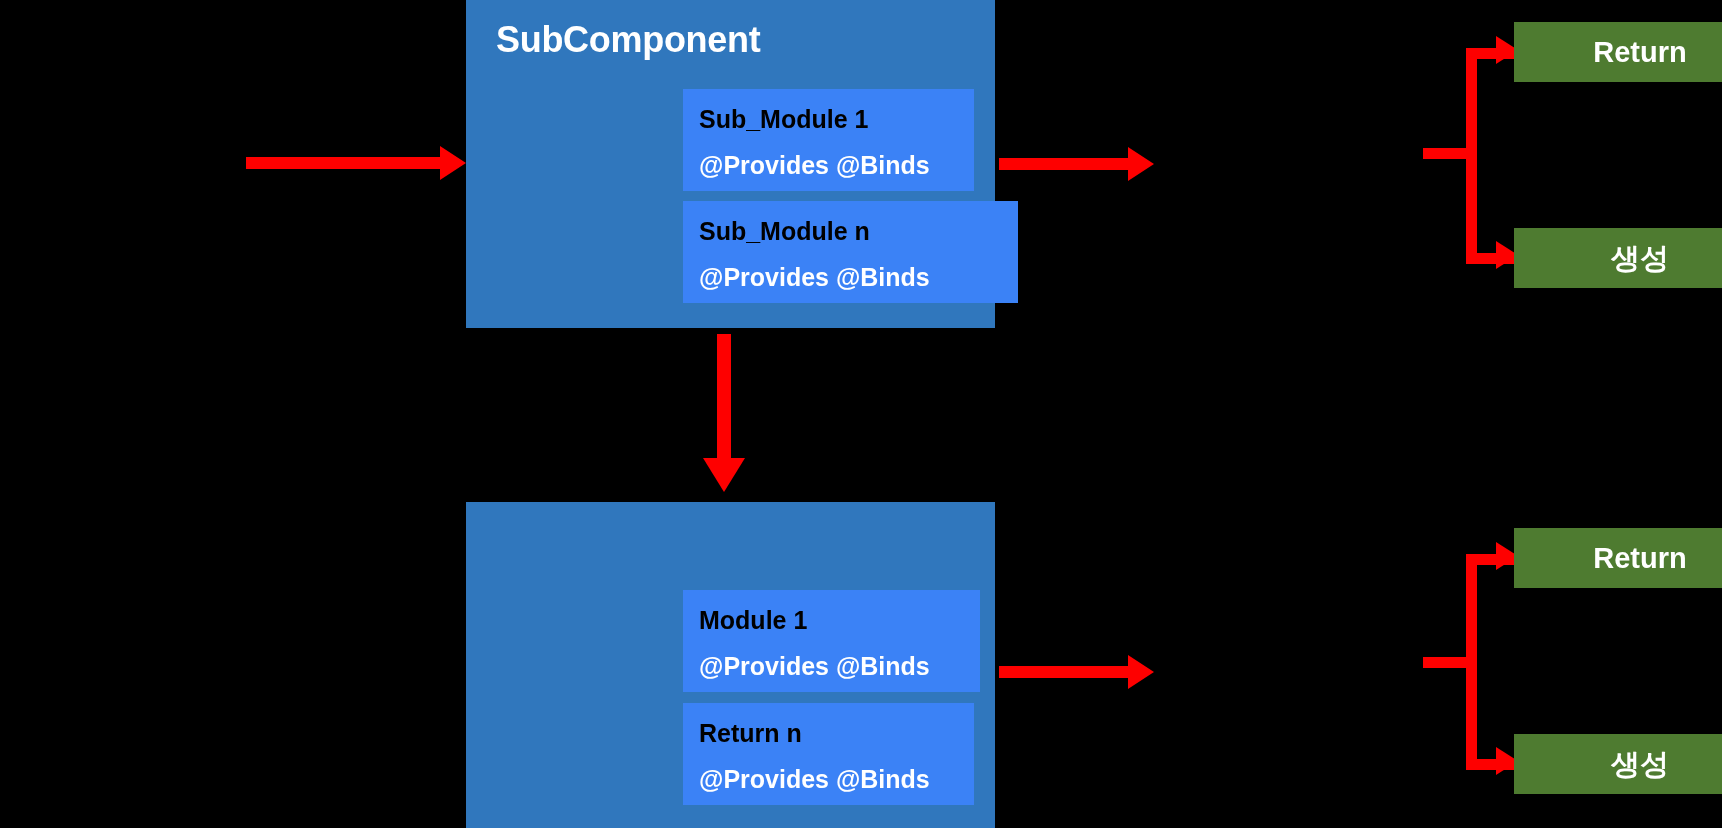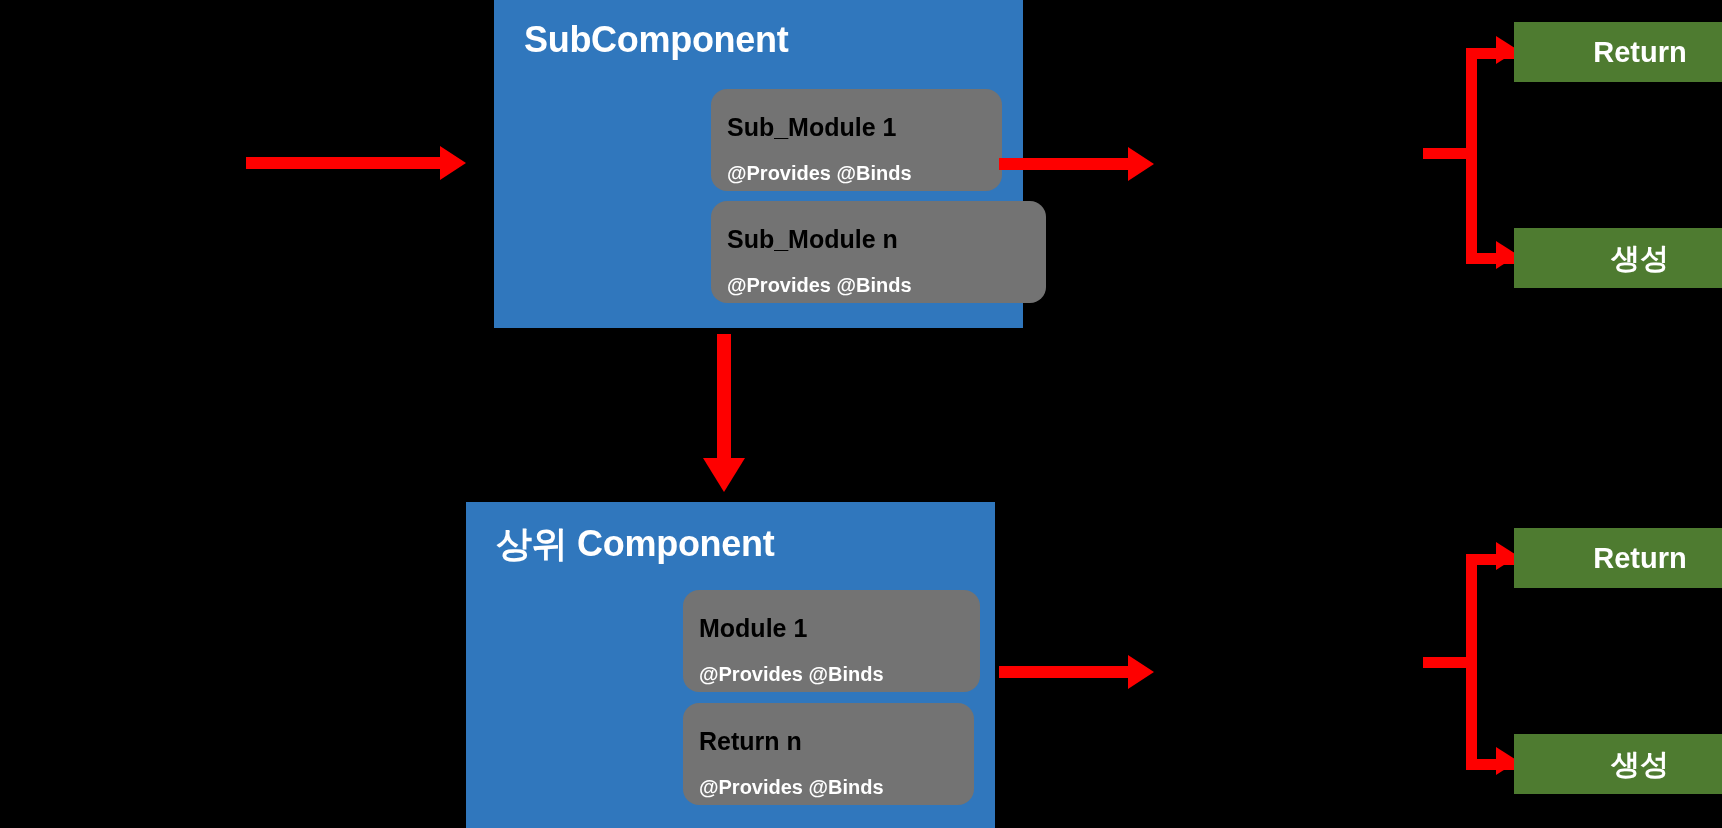--- a/index.html
+++ b/index.html
@@ -29,36 +29,35 @@
     font-weight: bold;
     font-size: 36px;
     line-height: 44px;
     white-space: nowrap;
     letter-spacing: -0.3px;
   }
 
   
   .module {
     position: absolute;
-    background: #737373;
+    background: #3b82f6;
     box-sizing: border-box;
-    padding: 21px 0 0 16px;
-    border-radius: 16px;
+    padding: 13px 0 0 16px;
   }
   .module-name {
     color: #000000;
     font-weight: bold;
     font-size: 25px;
     line-height: 34px;
     white-space: nowrap;
   }
   .module-annotations {
     color: #ffffff;
     font-weight: bold;
-    font-size: 20px;
+    font-size: 25px;
     line-height: 34px;
     white-space: nowrap;
     margin-top: 12px;
   }
 
   
   .result-box {
     position: absolute;
     background: #4e7b30;
     box-sizing: border-box;
@@ -114,21 +113,21 @@
   }
 </style>
 </head>
 <body>
 
 <div id="canvas">
 
   <div class="arrow-h" style="left:246px; top:157px; width:200px;"></div>
   <div class="arrow-h-head" style="left:440px; top:146px;"></div>
 
-  <div class="component" style="left:466px; top:0px; width:529px; height:328px;margin-left:28px;">
+  <div class="component" style="left:466px; top:0px; width:529px; height:328px;">
     <div class="component-title" style="top:18px;">SubComponent</div>
 
     <div class="module" style="left:217px; top:89px; width:291px; height:102px;">
       <div class="module-name">Sub_Module 1</div>
       <div class="module-annotations">@Provides @Binds</div>
     </div>
 
     <div class="module" style="left:217px; top:201px; width:335px; height:102px;">
       <div class="module-name">Sub_Module n</div>
       <div class="module-annotations">@Provides @Binds</div>
@@ -149,21 +148,20 @@
     <span class="result-label">Return</span>
   </div>
   <div class="result-box" style="left:1514px; top:228px; width:208px; height:60px;">
     <span class="result-label">생성</span>
   </div>
 
   <div class="arrow-v" style="left:717px; top:334px; height:128px;"></div>
   <div class="arrow-v-head" style="left:703px; top:458px;"></div>
 
   <div class="component" style="left:466px; top:502px; width:529px; height:326px;">
-    <div class="component-title" style="top:20px;">상위 Component</div>
 
     <div class="module" style="left:217px; top:88px; width:297px; height:102px;">
       <div class="module-name">Module 1</div>
       <div class="module-annotations">@Provides @Binds</div>
     </div>
 
     <div class="module" style="left:217px; top:201px; width:291px; height:102px;">
       <div class="module-name">Return n</div>
       <div class="module-annotations">@Provides @Binds</div>
     </div>

